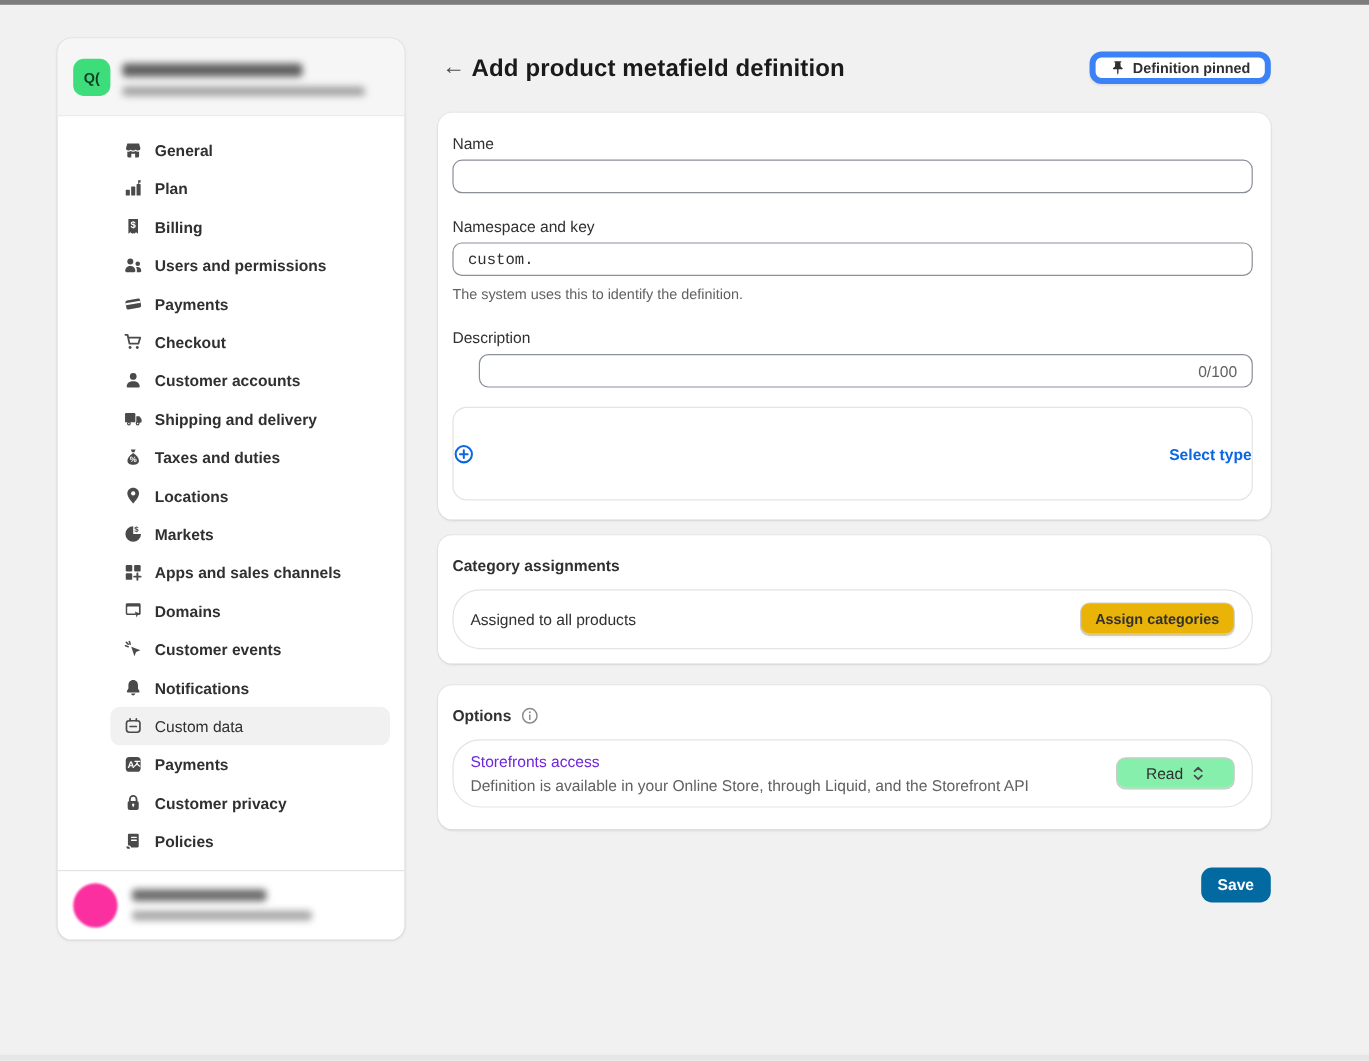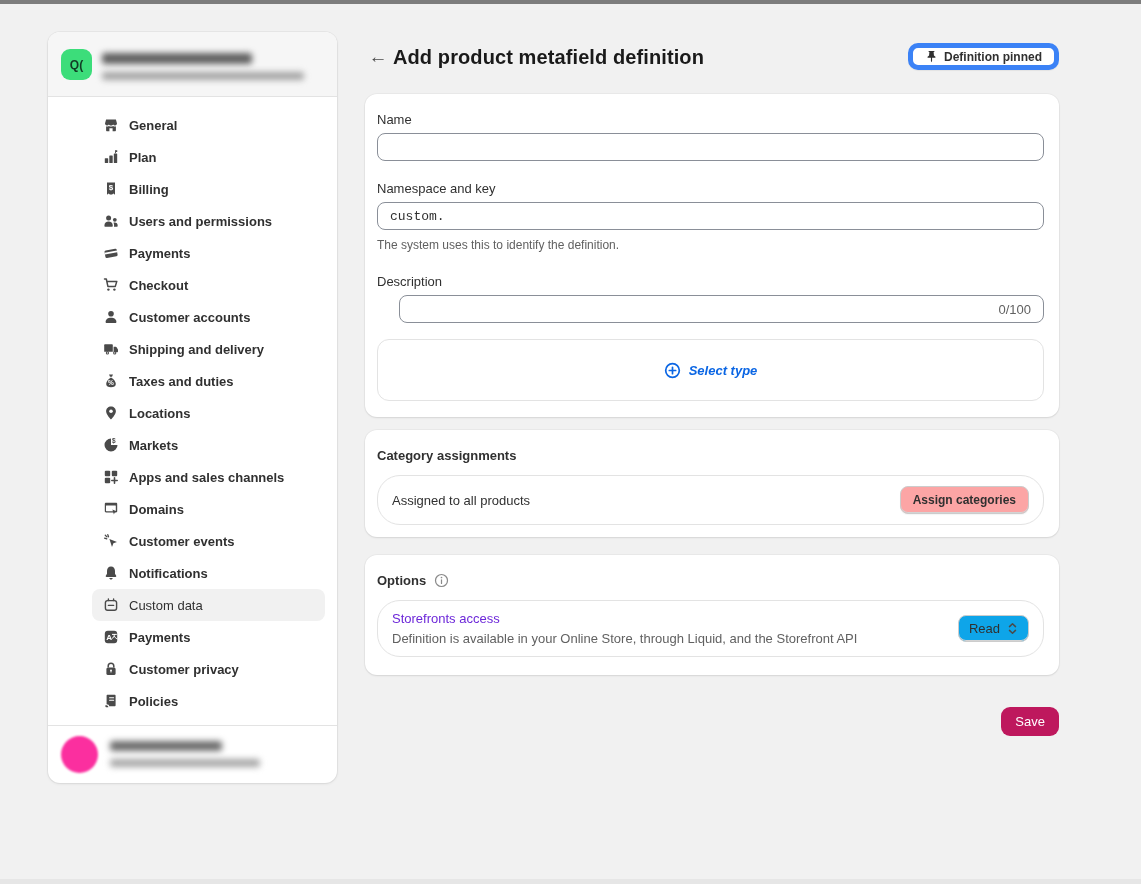--- a/index.html
+++ b/index.html
@@ -88,57 +88,57 @@
   .field-group { margin-bottom:20px; }
   .help-text { font-size:12px; color:#616161; margin-top:8px; }
   .input-wrap {
     display:flex; align-items:center; height:28px;
     border:1px solid #8a8f98; border-radius:8px; background:#fff; padding:0 12px;margin-left:22px;
   }
   .input-wrap input { flex:1; border:none; outline:none; font-size:13px; color:#303030; background:transparent; font-family:"Liberation Sans", sans-serif; }
   .char-counter { font-size:13px; color:#616161; }
 
   .select-type-box {
-    border:1px solid #e3e3e3; border-radius:12px; height:62px;
-    display:flex; align-items:center; justify-content:center; gap:8px;
-    cursor:pointer; margin-top:-2px;font-style:italic;
+    border:1px solid #e3e3e3; border-radius:12px; height:78px;
+    display:flex; align-items:center; justify-content:space-between; gap:8px;
+    cursor:pointer; margin-top:-2px;
   }
   .select-type-label { font-size:13px; font-weight:700; }
   .plus-icon svg { width:17px; height:17px; display:block; }
 
   .section-title { font-size:13px; font-weight:700; color:#303030; }
   .inner-box {
     border:1px solid #e3e3e3; border-radius:23px;
     display:flex; align-items:center; justify-content:space-between;
     padding:10px 14px; margin-top:12px;
   }
   .inner-box-text { font-size:13px; color:#303030; }
   .secondary-btn {
-    background:#fca5a5; border:1px solid #cccccc; border-radius:8px;
+    background:#eab308; border:1px solid #cccccc; border-radius:8px;
     box-shadow:inset 0 -1px 0 #d4d4d4, 0 1px 1px rgba(0,0,0,.04);
     font-size:12px; font-weight:600; color:#303030;
     padding:6px 12px; cursor:pointer; font-family:"Liberation Sans", sans-serif;
     white-space:nowrap;
   }
   .options-head { display:flex; align-items:center; gap:8px; }
   .info-icon svg { width:15px; height:15px; display:block; color:#8a8a8a; }
   .opt-row-title { font-size:13px; color:#6d28d9; }
   .opt-row-desc { font-size:13px; color:#616161; margin-top:5px; }
   .read-select {
     display:flex; align-items:center; gap:7px;
-    background:#0ea5e9; border:1px solid #cccccc; border-radius:8px;
+    background:#86efac; border:1px solid #cccccc; border-radius:8px;
     box-shadow:inset 0 -1px 0 #d4d4d4;
-    padding:5px 10px; font-size:13px; font-weight:500; color:#303030; cursor:pointer;
+    padding:5px 24px; font-size:13px; font-weight:500; color:#303030; cursor:pointer;
   }
   .updown-icon svg { width:11px; height:13px; display:block; color:#4a4a4a; }
 
   .save-row { display:flex; justify-content:flex-end; margin-top:32px; }
   .save-btn {
-    background:#be185d; color:#ffffff; border:none; border-radius:9px;
-    font-size:13px; font-weight:400; padding:7px 14px;
+    background:#0369a1; color:#ffffff; border:none; border-radius:9px;
+    font-size:13px; font-weight:700; padding:7px 14px;
     font-family:"Liberation Sans", sans-serif; cursor:not-allowed;
   }
 </style>
 </head>
 <body>
 
 <div class="top-strip"></div>
 
 <aside class="sidebar">
   <div class="sb-header">

